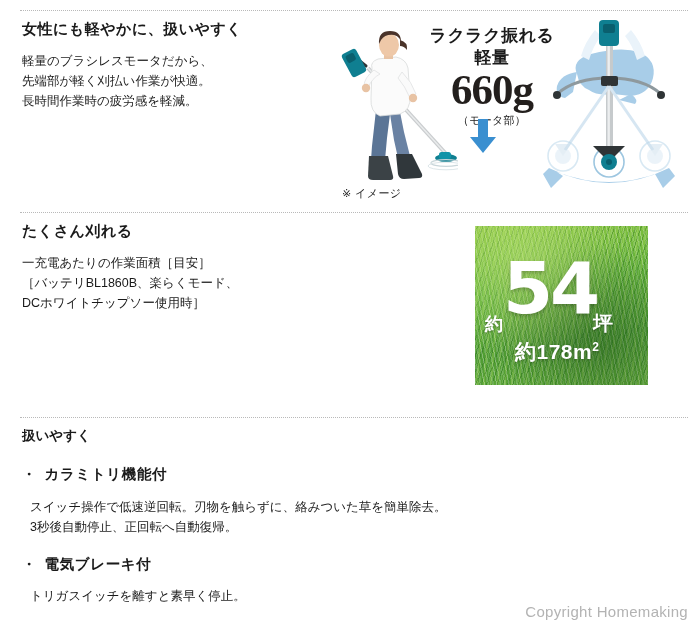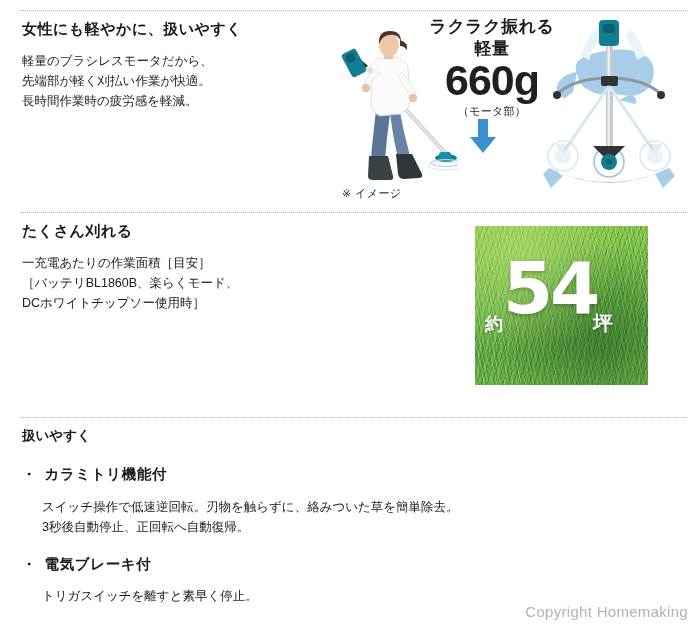--- a/index.html
+++ b/index.html
@@ -78,21 +78,21 @@
     position: absolute;
     left: 205px;
     top: 2px;
     width: 155px;
     height: 175px;
   }
 
   .hero-copy {
     position: absolute;
     left: 62px;
-    top: 2px;
+    top: 11px;
     width: 200px;
     text-align: center;
   }
   .hero-line1 {
     font-size: 17px;
     font-weight: bold;
     color: #1b1b1b;
     letter-spacing: 0.5px;
     line-height: 22px;
   }
@@ -102,21 +102,21 @@
     color: #1b1b1b;
     letter-spacing: 0.5px;
     line-height: 21px;
   }
   .hero-weight {
     font-size: 43px;
     font-weight: bold;
     color: #231f1d;
     letter-spacing: -1px;
     line-height: 43px;
-    font-family: Liberation Sans, sans-serif;
+    font-family: Liberation Serif, serif;
   }
   .hero-sub {
     font-size: 11px;
     color: #1b1b1b;
     line-height: 18px;
     letter-spacing: 0.3px;
   }
   #arrow-down {
     position: absolute;
     left: 140px;
@@ -233,21 +233,21 @@
   }
   .feature-bullet {
     font-size: 14px;
     line-height: 1;
     color: #1a1a1a;
   }
   .feature-body {
     font-size: 12.5px;
     line-height: 20px;
     color: #1a1a1a;
-    margin-left: 20px;
+    margin-left: 8px;
     white-space: pre-line;
   }
 
   
   #copyright {
     position: absolute;
     right: 12px;
     bottom: 10px;
     font-size: 15px;
     color: #b3b3b3;
@@ -377,20 +377,21 @@
 DCホワイトチップソー使用時］</p>
   </div>
 
   <div id="grass-card">
     <div class="grass-tex"></div>
     <div class="grass-shade"></div>
     <div class="grass-label">
       <span class="g-yaku-left">約</span>
       <span class="g-big">54</span>
       <span class="g-unit">坪</span>
+      <span class="g-sq"><span>約178m</span><sup>2</sup></span>
     </div>
   </div>
 
   <div class="section" id="section-other">
     <h2 class="other-title">扱いやすく</h2>
 
     <div class="feature">
       <div class="feature-head">
         <span class="feature-bullet">・</span>
         <span>カラミトリ機能付</span>

